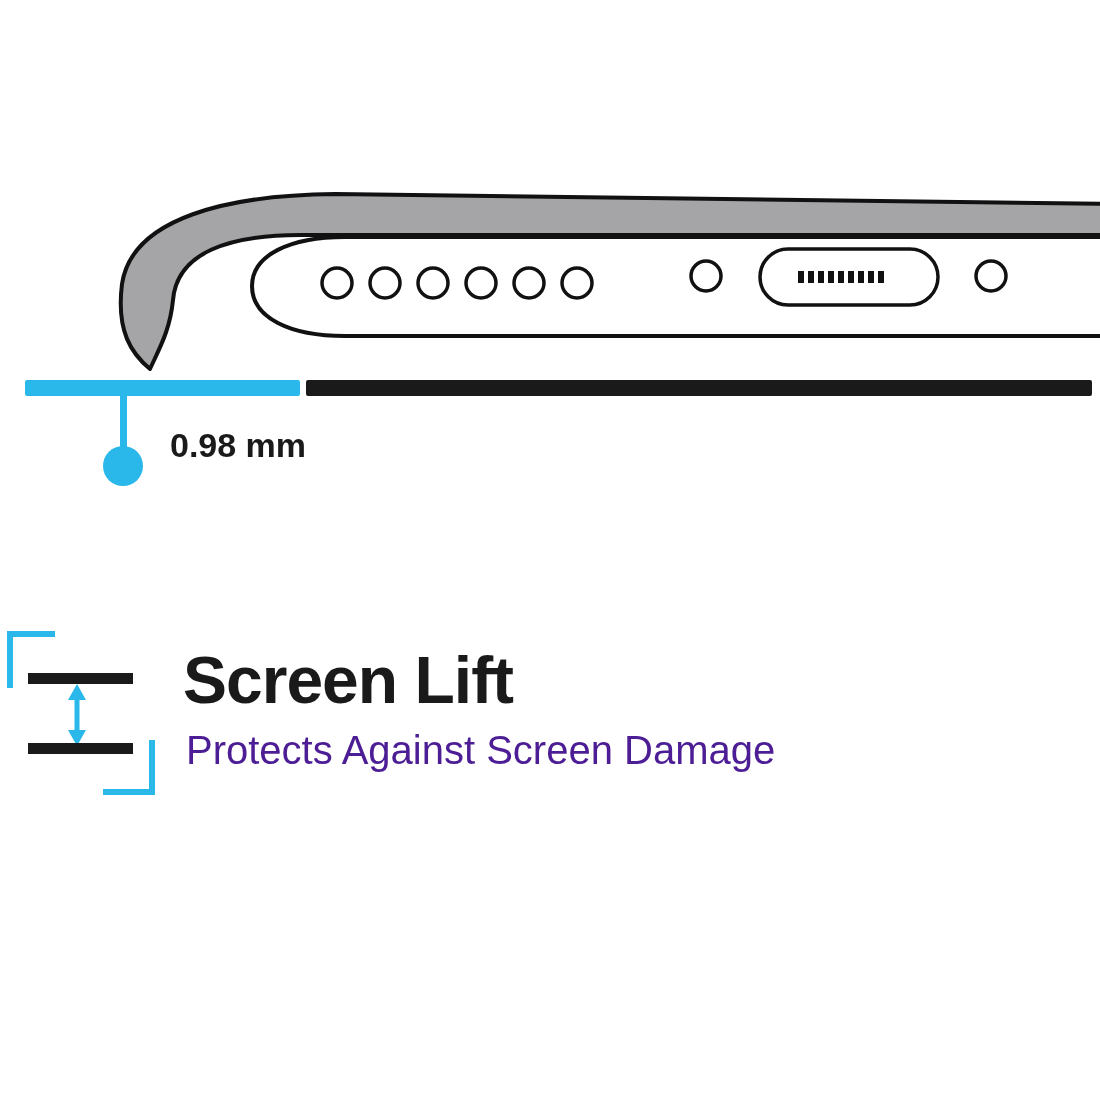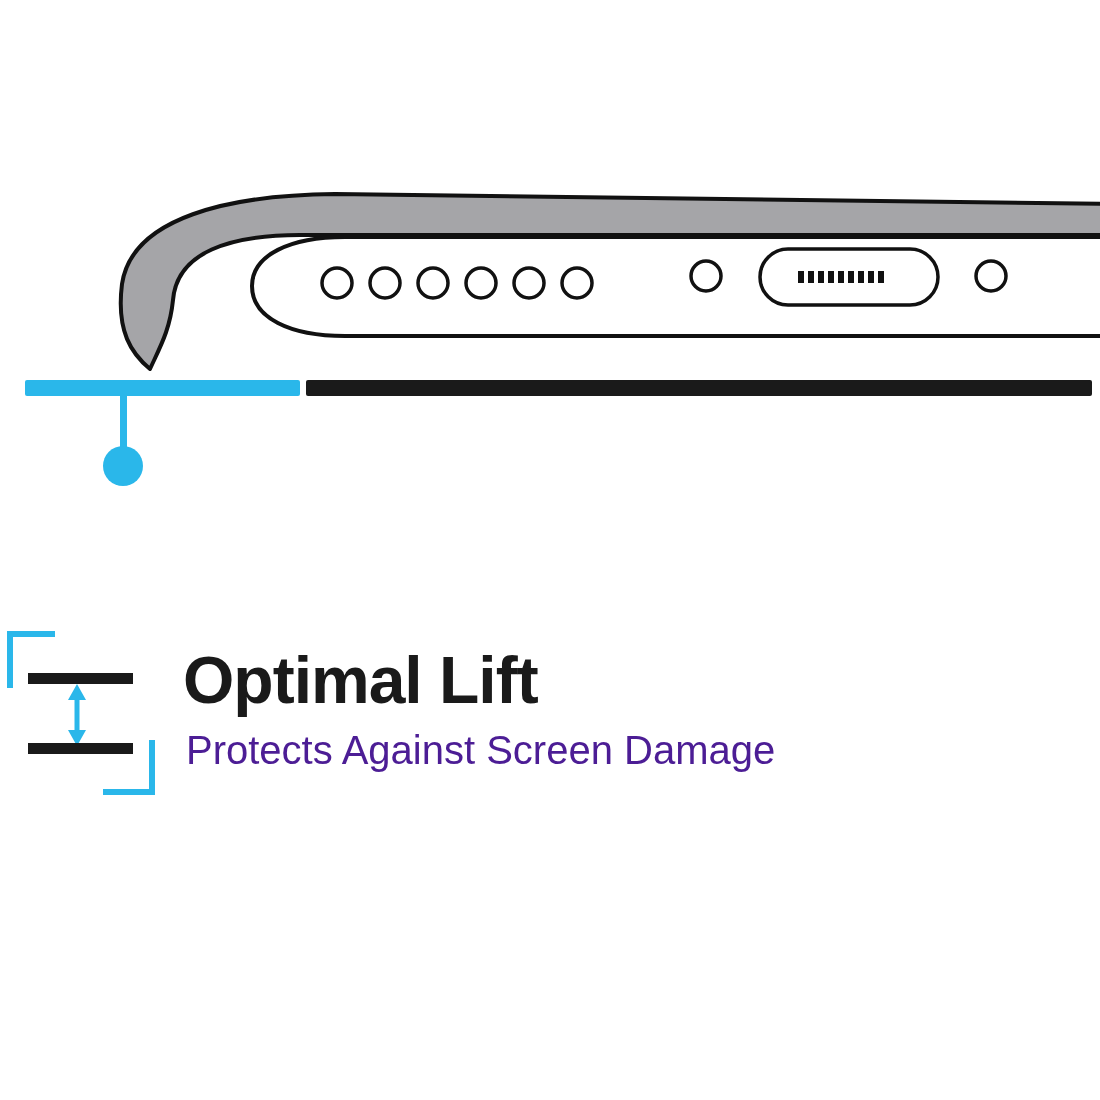--- a/index.html
+++ b/index.html
@@ -103,29 +103,30 @@
 
     <rect class="bar-cyan" x="25" y="380" width="275" height="16" rx="2"></rect>
     <rect class="bar-black" x="306" y="380" width="786" height="16" rx="2"></rect>
 
     <g>
       <rect class="pointer-line" x="120" y="396" width="7" height="52"></rect>
       <circle class="pointer-dot" cx="123" cy="466" r="20"></circle>
     </g>
   </svg>
 
+  <div class="measure-label">0.98 mm</div>
 
   <svg class="lift-icon" width="175" height="185" viewBox="0 0 175 185">
     <path class="bracket" d="M 55 14 L 10 14 L 10 68"></path>
     <rect class="icon-bar" x="28" y="53" width="105" height="11"></rect>
     <g>
       <line class="arrow-line" x1="77" y1="78" x2="77" y2="112"></line>
       <polygon class="arrow-head" points="77,64 68,80 86,80"></polygon>
       <polygon class="arrow-head" points="77,126 68,110 86,110"></polygon>
     </g>
     <rect class="icon-bar" x="28" y="123" width="105" height="11"></rect>
     <path class="bracket" d="M 103 172 L 152 172 L 152 120"></path>
   </svg>
 
-  <div class="feature-title">Optimal Lift</div>
+  <div class="feature-title">Screen Lift</div>
   <div class="feature-subtitle">Protects Against Screen Damage</div>
 
 </div>
 
 </body></html>

